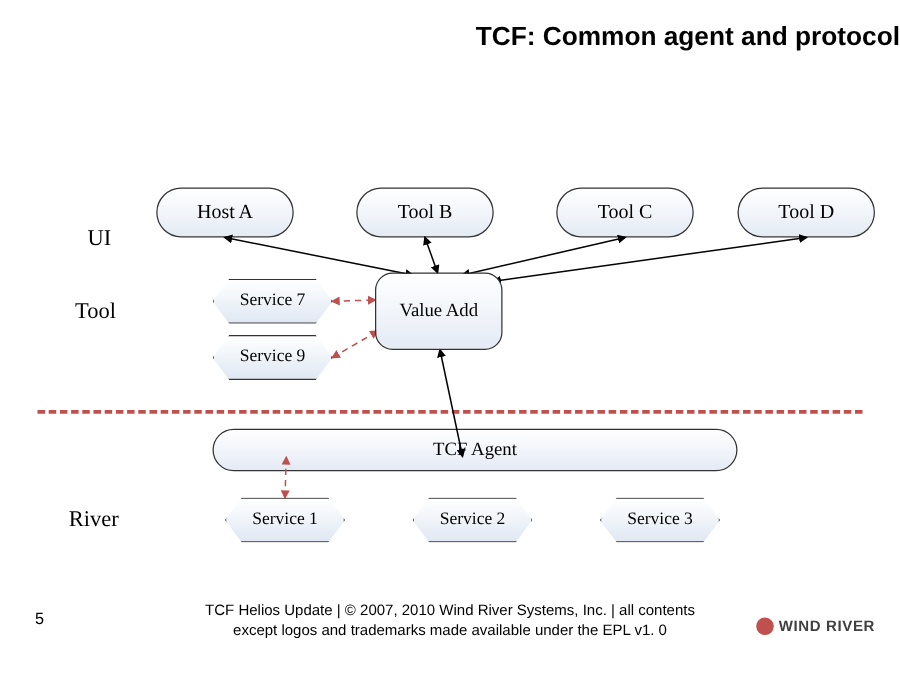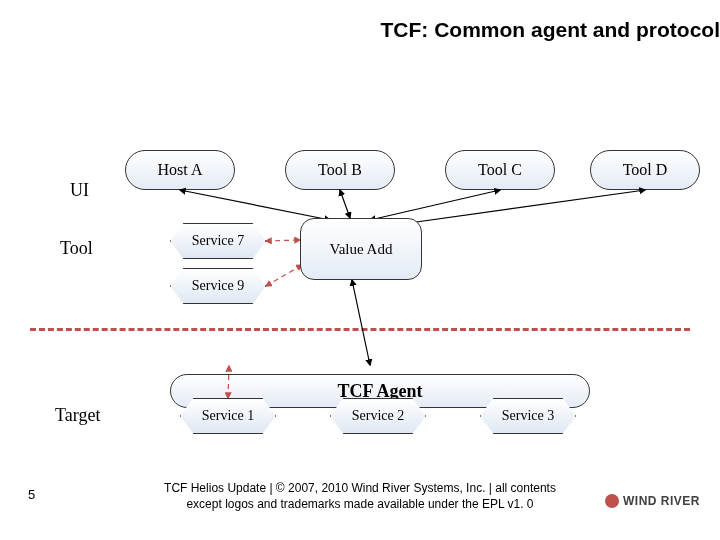--- a/index.html
+++ b/index.html
@@ -36,38 +36,37 @@
     background: linear-gradient(#ffffff, #e4ebf5);
     display: flex;
     align-items: center;
     justify-content: center;
     font-size: 16px;
     box-sizing: border-box;
   }
   .agent {
     position: absolute;
     left: 170px;
-    top: 374px;
+    top: 343px;
     width: 420px;
     height: 34px;
     border: 1px solid #333;
     border-radius: 18px;
     background: linear-gradient(#ffffff, #e4ebf5);
     display: flex;
     align-items: center;
     justify-content: center;
-    font-size: 18px;
-    box-sizing: border-box;
-    font-weight: bold;
+    font-size: 15px;
+    box-sizing: border-box;
   }
   .valueadd {
     position: absolute;
     left: 300px;
     top: 218px;
-    width: 122px;
+    width: 102px;
     height: 62px;
     border: 1px solid #333;
     border-radius: 14px;
     background: linear-gradient(#ffffff, #e4ebf5);
     display: flex;
     align-items: center;
     justify-content: center;
     font-size: 15px;
     box-sizing: border-box;
     z-index: 1;
@@ -140,21 +139,21 @@
     pointer-events: none;
   }
 </style>
 </head>
 <body>
 
 <div class="title">TCF: Common agent and protocol</div>
 
 <div class="row-label" style="left:70px; top:160px;margin-top:20px;">UI</div>
 <div class="row-label" style="left:60px; top:238px;">Tool</div>
-<div class="row-label" style="left:55px; top:405px;">Target</div>
+<div class="row-label" style="left:55px; top:405px;">River</div>
 
 <div class="tool" style="left:125px; top:150px;">Host A</div>
 <div class="tool" style="left:285px; top:150px;">Tool B</div>
 <div class="tool" style="left:445px; top:150px;">Tool C</div>
 <div class="tool" style="left:590px; top:150px;">Tool D</div>
 
 <div class="valueadd">Value Add</div>
 
 <div class="hex" style="left:170px; top:223px;">Service 7</div>
 <div class="hex" style="left:170px; top:268px;">Service 9</div>

